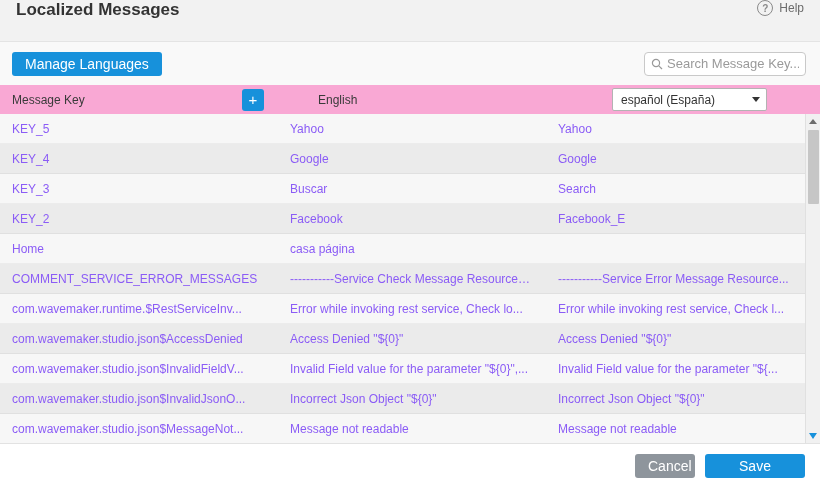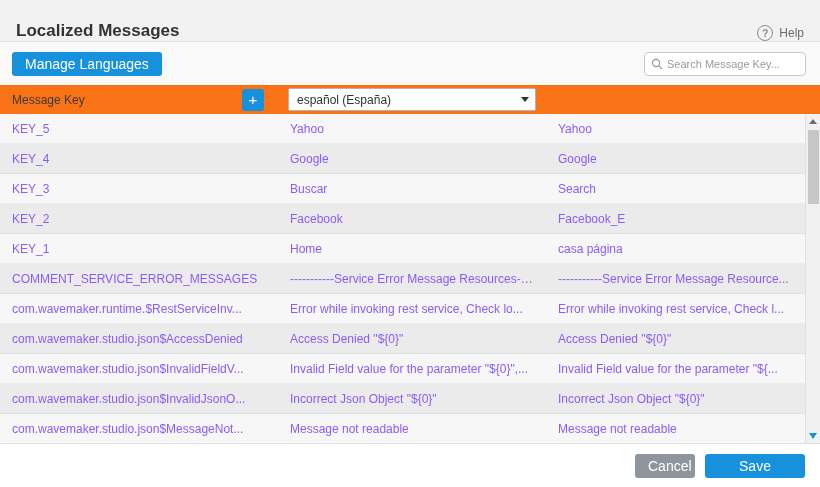--- a/index.html
+++ b/index.html
@@ -12,21 +12,21 @@
     font-family: "Liberation Sans", sans-serif;
     background: #ffffff;
     color: #3c3c3c;
     position: relative;
   }
   .app { width: 820px; height: 487px; display: flex; flex-direction: column; background: #fff; }
 
   
   .titlebar {
     height: 42px; background: #f2f2f2; flex: 0 0 42px;
-    display: flex; align-items: flex-end; justify-content: space-between;
+    display: flex; align-items: flex-start; justify-content: space-between;
     padding: 0 16px; border-bottom: 1px solid #e4e4e4;
   }
   .page-title { font-size: 17px; font-weight: bold; color: #333; }
   .help { display: flex; align-items: center; gap: 6px; color: #6b6b6b; font-size: 12px; cursor: pointer; }
   .help-icon {
     width: 16px; height: 16px; border: 1px solid #8a8a8a; border-radius: 50%;
     color: #8a8a8a; font-size: 10px; font-weight: bold;
     display: flex; align-items: center; justify-content: center;
   }
 
@@ -42,31 +42,31 @@
     font-family: "Liberation Sans", sans-serif;
   }
   .btn-accent { background: var(--accent); }
   .btn-cancel { background: var(--cancel); }
   .search-box {
     width: 162px; height: 24px; background: #fff;
     border: 1px solid #c9c9c9; border-radius: 4px;
     display: flex; align-items: center; padding: 0 6px; gap: 4px;
   }
   .search-box input {
-    border: none; outline: none; flex: 1; font-size: 11px; color: #555;
-    font-family: "Liberation Sans", sans-serif; background: transparent; min-width: 0;
+    border: none; outline: none; flex: 1; font-size: 13px; color: #555;
+    font-family: "Liberation Sans", sans-serif; background: transparent; min-width: 0; text-align: right;
   }
   .search-box input::placeholder { color: #9a9a9a; }
 
   
   .table-area { flex: 1; display: flex; flex-direction: column; overflow: hidden; background: #fff; }
   .thead {
-    height: 29px; flex: 0 0 29px; background: #f97316;
+    height: 29px; flex: 0 0 29px; background: #f9a8d4;
     display: grid; grid-template-columns: 278px 268px 1fr 15px;
-    align-items: center; font-size: 12px; color: #3a3a3a;
+    align-items: center; font-size: 12px; color: #3a3a3a; gap: 28px;
   }
   .th { padding: 0 12px; display: flex; align-items: center; justify-content: space-between; }
   .add-btn {
     width: 22px; height: 22px; background: var(--accent); border: none; border-radius: 3px;
     color: #fff; font-size: 15px; line-height: 20px; cursor: pointer; margin-right: 2px;
     display: flex; align-items: center; justify-content: center;
     font-family: "Liberation Sans", sans-serif;
   }
   .select-wrap { position: relative; width: calc(100% - 20px); margin: 0 10px; }
   .select-wrap select {
@@ -149,20 +149,23 @@
   </div>
 
   <div class="table-area">
     <div class="thead">
       <div class="th">
         <span>Message Key</span>
         <button class="add-btn">
             <span>+</span>
           </button>
       </div>
+      <div class="th">
+        <span>English</span>
+      </div>
       <div class="th" style="padding:0;">
         <div class="select-wrap">
           <select>
             <option>español (España)</option>
           </select>
           <span class="select-arrow"></span>
         </div>
       </div>
       <div></div>
     </div>
@@ -187,28 +190,27 @@
           <div class="cell c-en">Search</div>
         </div>
 
         <div class="row">
           <div class="cell c-key">KEY_2</div>
           <div class="cell c-en">Facebook</div>
           <div class="cell c-tr">Facebook_E</div>
         </div>
 
         <div class="row">
-          <div class="cell c-key">KEY_1</div>
           <div class="cell c-en">Home</div>
           <div class="cell c-tr">casa página</div>
         </div>
 
         <div class="row">
           <div class="cell c-key">COMMENT_SERVICE_ERROR_MESSAGES</div>
-          <div class="cell c-en">-----------Service Error Message Resources---...</div>
+          <div class="cell c-en">-----------Service Check Message Resources---...</div>
           <div class="cell c-tr">-----------Service Error Message Resource...</div>
         </div>
 
         <div class="row">
           <div class="cell c-key">com.wavemaker.runtime.$RestServiceInv...</div>
           <div class="cell c-en">Error while invoking rest service, Check lo...</div>
           <div class="cell c-tr">Error while invoking rest service, Check l...</div>
         </div>
 
         <div class="row">

